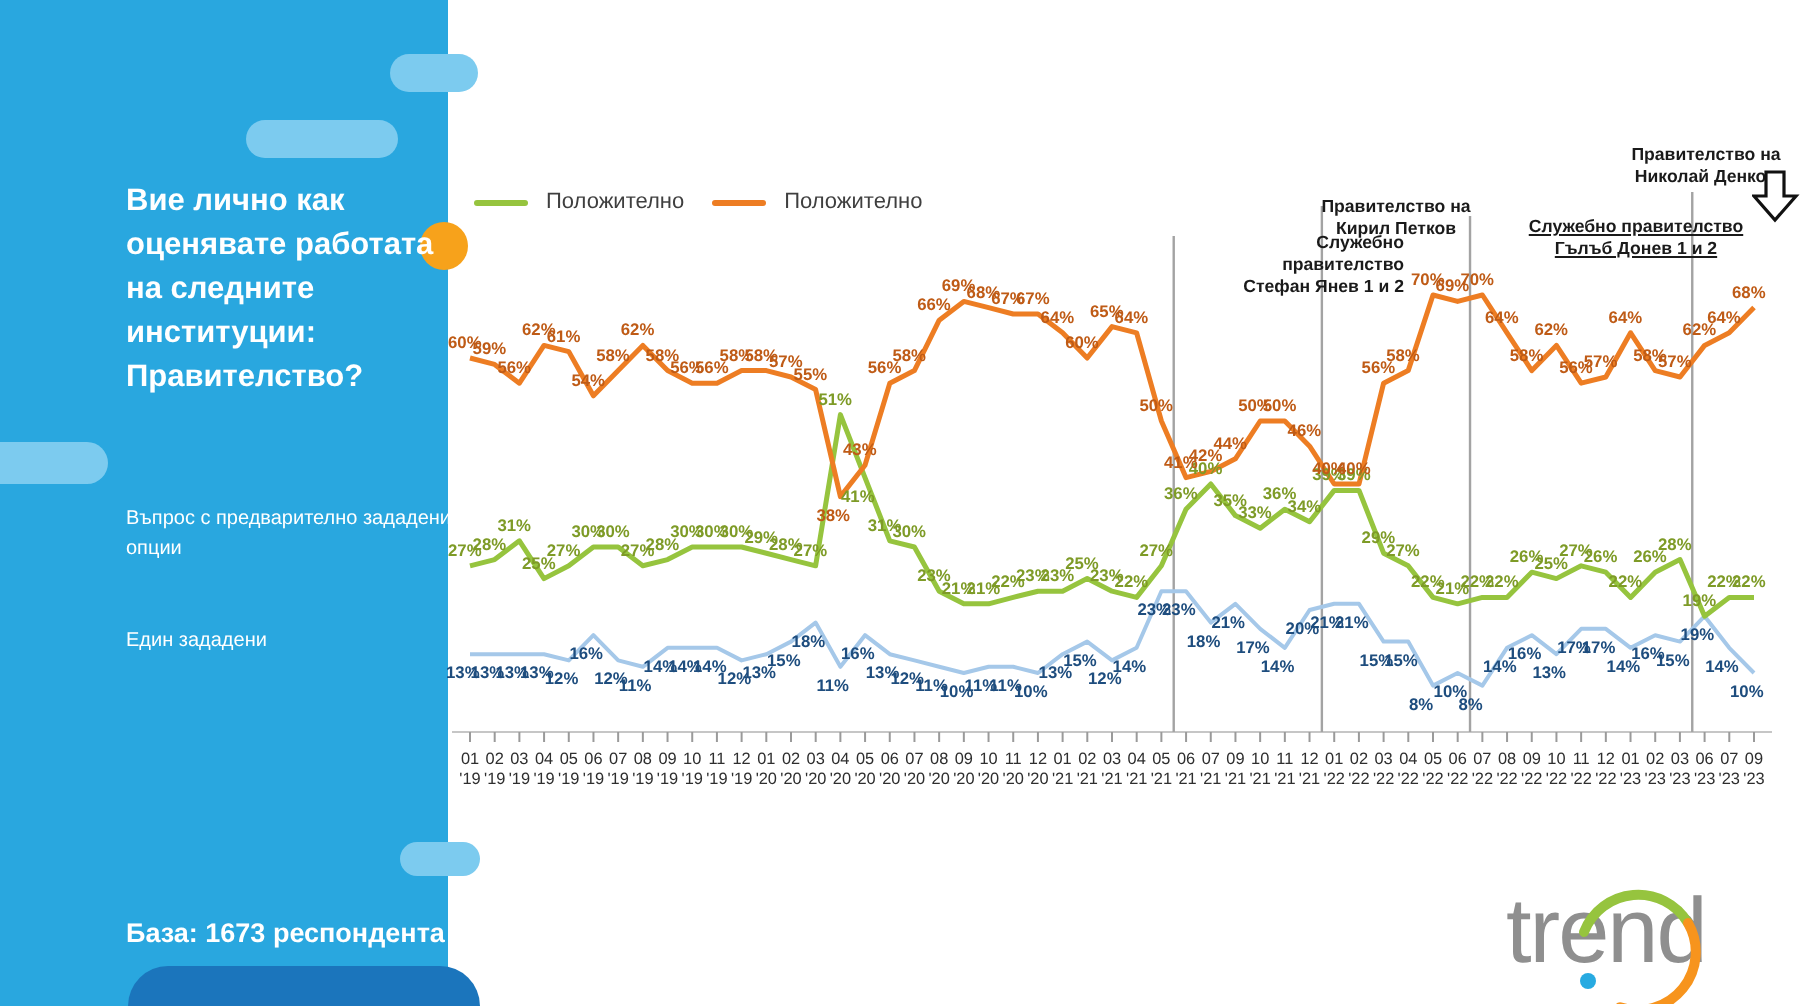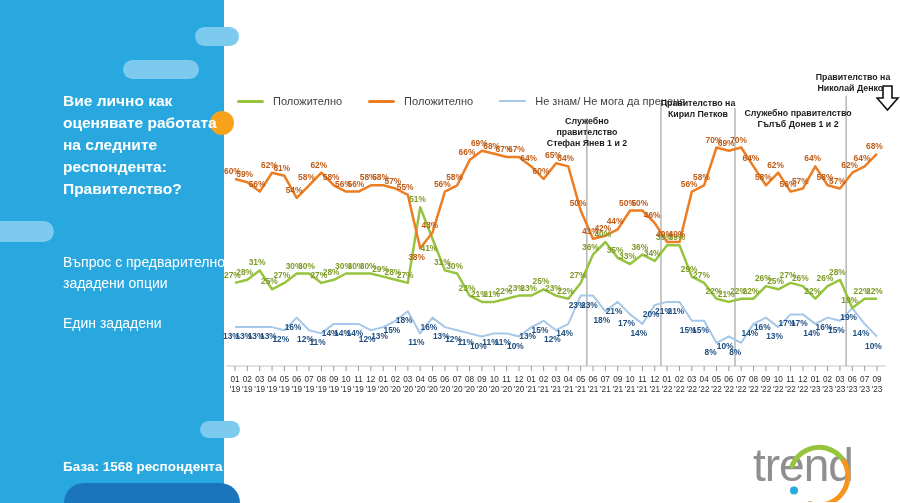--- a/index.html
+++ b/index.html
@@ -2,27 +2,27 @@
 <html><head>
 <meta charset="utf-8">
 <style>
   html,body{margin:0;padding:0}
   body{width:900px;height:503px;position:relative;background:#fff;overflow:hidden;
        font-family:"Liberation Sans",sans-serif}
   .sidebar{position:absolute;left:0;top:0;width:224px;height:503px;background:#29A7DF}
   .pill{position:absolute;background:#7CCBEF;border-radius:20px}
   .q-title{position:absolute;left:63px;top:90px;width:158px;color:#fff;font-size:15.5px;
            font-weight:bold;line-height:1.42}
-  .q-note{position:absolute;left:63px;color:#fff;font-size:14px;line-height:1.5;width:165px}
+  .q-note{position:absolute;left:63px;color:#fff;font-size:10px;line-height:1.5;width:165px}
   .q-base{position:absolute;left:63px;top:459px;color:#fff;font-size:13.5px;font-weight:bold}
   .orange-dot{position:absolute;left:210px;top:111px;width:24px;height:24px;border-radius:50%;
               background:#F7A21B}
   .darkbar{position:absolute;left:64px;top:483px;width:176px;height:40px;background:#1B75BC;
            border-radius:20px}
-  .legend{position:absolute;left:237px;top:95px;display:flex;align-items:center;column-gap:26px}
+  .legend{position:absolute;left:237px;top:95px;display:flex;align-items:center;column-gap:14px}
   .legend-item{display:flex;align-items:center}
   .legend-item .dash{display:inline-block;width:27px;border-radius:2px;margin-right:9px}
   .legend-item .lbl{font-size:11px;color:#3f3f3f}
   .ann{position:absolute;transform:translateX(-50%);white-space:pre-line;text-align:center;
        font-size:8.8px;font-weight:bold;color:#1a1a1a;line-height:1.25;width:120px}
   #chart-svg{position:absolute;left:0;top:0}
   #chart-svg .ax{font:400 8.2px "Liberation Sans",sans-serif;fill:#2e2e2e}
   #chart-svg .vl{font:700 8.4px "Liberation Sans",sans-serif}
   .arrow-svg{position:absolute;left:876px;top:84px}
   .logo{position:absolute;left:753px;top:436px;width:145px;height:62px}
@@ -30,38 +30,34 @@
 </style>
 </head>
 <body>
 
 <div class="sidebar"></div>
 <div class="pill" style="left:195px;top:27px;width:44px;height:19px"></div>
 <div class="pill" style="left:123px;top:60px;width:76px;height:19px"></div>
 <div class="pill" style="left:-12px;top:221px;width:66px;height:21px"></div>
 <div class="pill" style="left:200px;top:421px;width:40px;height:17px"></div>
 <div class="orange-dot"></div>
-<div class="q-title">Вие лично как оценявате работата на следните респондента: Правителство?</div>
+<div class="q-title">Вие лично как оценявате работата на следните институции: Правителство?</div>
 <div class="q-note" style="top:252px">Въпрос с предварително зададени опции</div>
 <div class="q-note" style="top:313px">Един зададени</div>
-<div class="q-base">База:  1568 респондента</div>
+<div class="q-base">База:  1673 респондента</div>
 <div class="darkbar"></div>
 
 <div class="legend">
   <div class="legend-item">
     <span class="dash" style="height: 3px; background: rgb(150, 196, 62);"></span>
     <span class="lbl">Положително</span>
   </div>
   <div class="legend-item">
     <span class="dash" style="height: 3px; background: rgb(237, 125, 35);"></span>
     <span class="lbl">Положително</span>
-  </div>
-  <div class="legend-item">
-    <span class="dash" style="height: 2px; background: rgb(165, 200, 233);"></span>
-    <span class="lbl">Не знам/ Не мога да преценя</span>
   </div>
 </div>
 
 <svg id="chart-svg" width="900" height="503" viewBox="0 0 900 503">
     <line x1="226" y1="366" x2="885.992" y2="366" stroke="#c6c6c6"></line>
     <line x1="235" y1="366" x2="235" y2="371" stroke="#9a9a9a"></line>
     <text x="235" y="382" text-anchor="middle" class="ax">01</text>
     <text x="235" y="392" text-anchor="middle" class="ax">'19</text>
     <line x1="247.346" y1="366" x2="247.346" y2="371" stroke="#9a9a9a"></line>
     <text x="247.346" y="382" text-anchor="middle" class="ax">02</text>
@@ -380,26 +376,26 @@
     <text x="778.6" y="326.4" class="vl" fill="#1E4D7E">17%</text>
     <text x="790.9" y="326.4" class="vl" fill="#1E4D7E">17%</text>
     <text x="803.3" y="335.9" class="vl" fill="#1E4D7E">14%</text>
     <text x="815.6" y="329.6" class="vl" fill="#1E4D7E">16%</text>
     <text x="828.0" y="332.8" class="vl" fill="#1E4D7E">15%</text>
     <text x="840.3" y="320.1" class="vl" fill="#1E4D7E">19%</text>
     <text x="852.6" y="335.9" class="vl" fill="#1E4D7E">14%</text>
     <text x="865.0" y="348.5" class="vl" fill="#1E4D7E">10%</text>
   </svg>
 
-<div class="ann" style="left: 587px; top: 116px;">Служебно
+<div class="ann" style="left: 642px; top: 116px; text-align: right;">Служебно
 правителство
 Стефан Янев 1 и 2</div>
 <div class="ann" style="left: 698px; top: 98px;">Правителство на
 Кирил Петков</div>
-<div class="ann" style="left: 798px; top: 108px;">Служебно правителство
+<div class="ann" style="left: 818px; top: 108px; text-decoration: underline;">Служебно правителство
 Гълъб Донев 1 и 2</div>
 <div class="ann" style="left: 853px; top: 72px;">Правителство на
 Николай Денков</div>
 <svg class="arrow-svg" width="24" height="28">
   <path d="M7 2 h9 v12 h6 l-10.5 12 L1 14 h6 z" fill="#fff" stroke="#111" stroke-width="1.6"></path>
 </svg>
 
 <div class="logo">
   <div class="logo-text">trend</div>
   <svg width="145" height="66" style="position:absolute;left:0;top:0">

